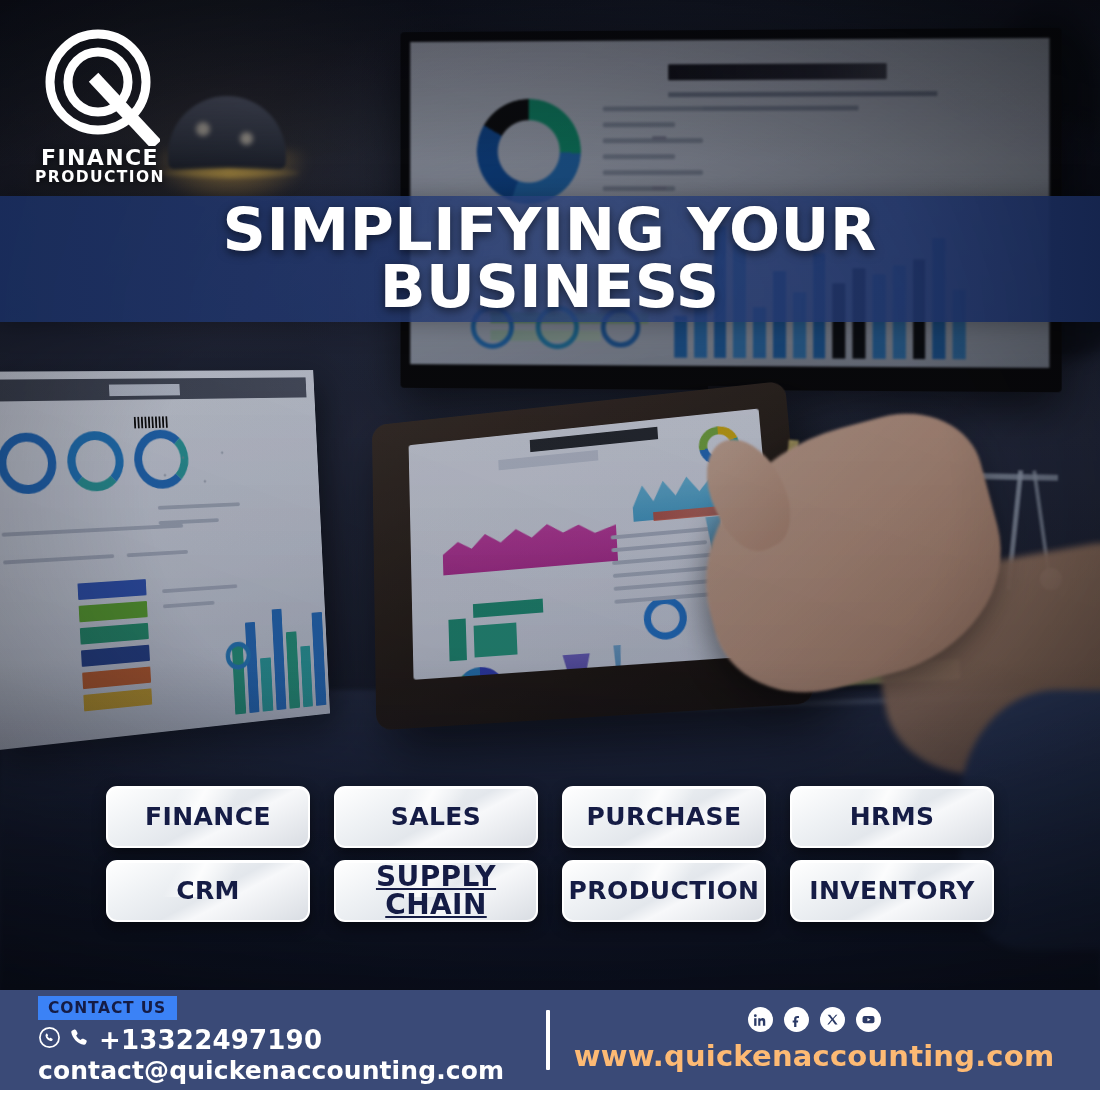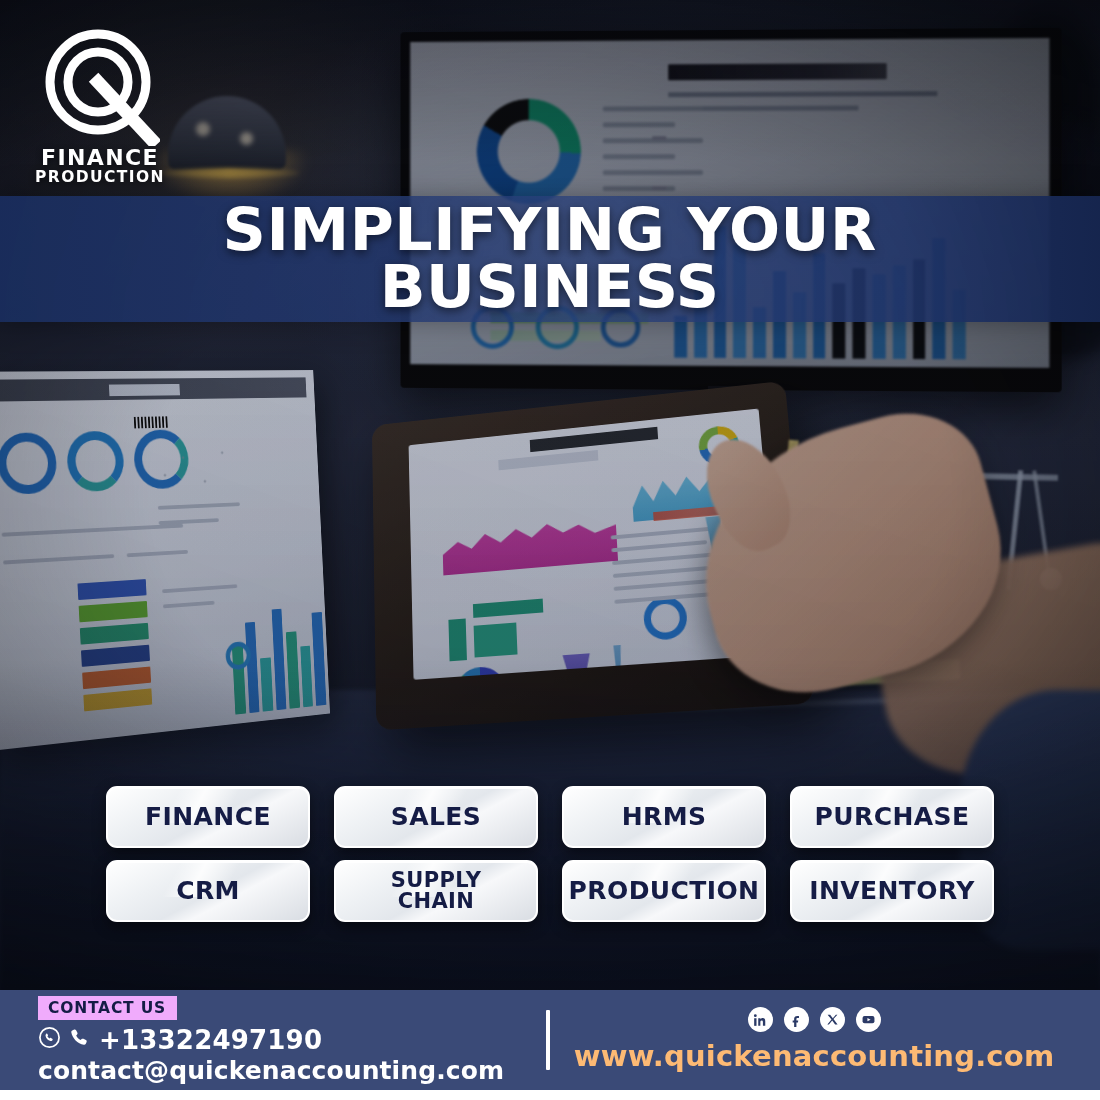--- a/index.html
+++ b/index.html
@@ -364,31 +364,31 @@
     background:linear-gradient(118deg, rgba(255,255,255,0) 40%, rgba(255,255,255,.85) 47%, rgba(255,255,255,0) 56%);
     pointer-events:none;
   }
   .svc-label {
     position:relative; z-index:2;
     color:#151c45; font-weight:bold; font-size:25px;
     letter-spacing:.4px; text-transform:uppercase;
     text-align:center; line-height:1.03;
     font-family:"DejaVu Sans", sans-serif;
   }
-  .svc.two-line .svc-label { font-size:21px; line-height:1.0; }
+  .svc.two-line .svc-label { font-size:28px; line-height:1.0;text-decoration:underline; }
 
   
   .footer {
     position:absolute; left:0; bottom:10px; width:1100px; height:100px;
     background:#3a4a77; z-index:7;
     display:flex; align-items:center;
   }
   .footer-left { position:relative; padding-left:38px; width:520px; }
   .contact-badge {
-    display:inline-block; background:#f0abfc; color:#151c45;
+    display:inline-block; background:#3b82f6; color:#151c45;
     font-weight:bold; font-size:15.5px; letter-spacing:.8px;
     padding:3px 11px 3px 10px; margin-bottom:5px;
     font-family:"DejaVu Sans", sans-serif;
   }
   .phone-row { display:flex; align-items:center; gap:7px; }
   .phone-row .num {
     color:#fff; font-weight:bold; font-size:26px; letter-spacing:.2px;
     font-family:"DejaVu Sans", sans-serif;
   }
   .email {
@@ -583,24 +583,24 @@
   </div>
 
   <div class="services" id="services">
       <div class="svc">
         <div class="svc-label">FINANCE</div>
       </div>
       <div class="svc">
         <div class="svc-label">SALES</div>
       </div>
       <div class="svc">
+        <div class="svc-label">PURCHASE</div>
+      </div>
+      <div class="svc">
         <div class="svc-label">HRMS</div>
-      </div>
-      <div class="svc">
-        <div class="svc-label">PURCHASE</div>
       </div>
       <div class="svc">
         <div class="svc-label">CRM</div>
       </div>
       <div class="svc two-line">
         <div class="svc-label">SUPPLY<br>CHAIN</div>
       </div>
       <div class="svc">
         <div class="svc-label">PRODUCTION</div>
       </div>

